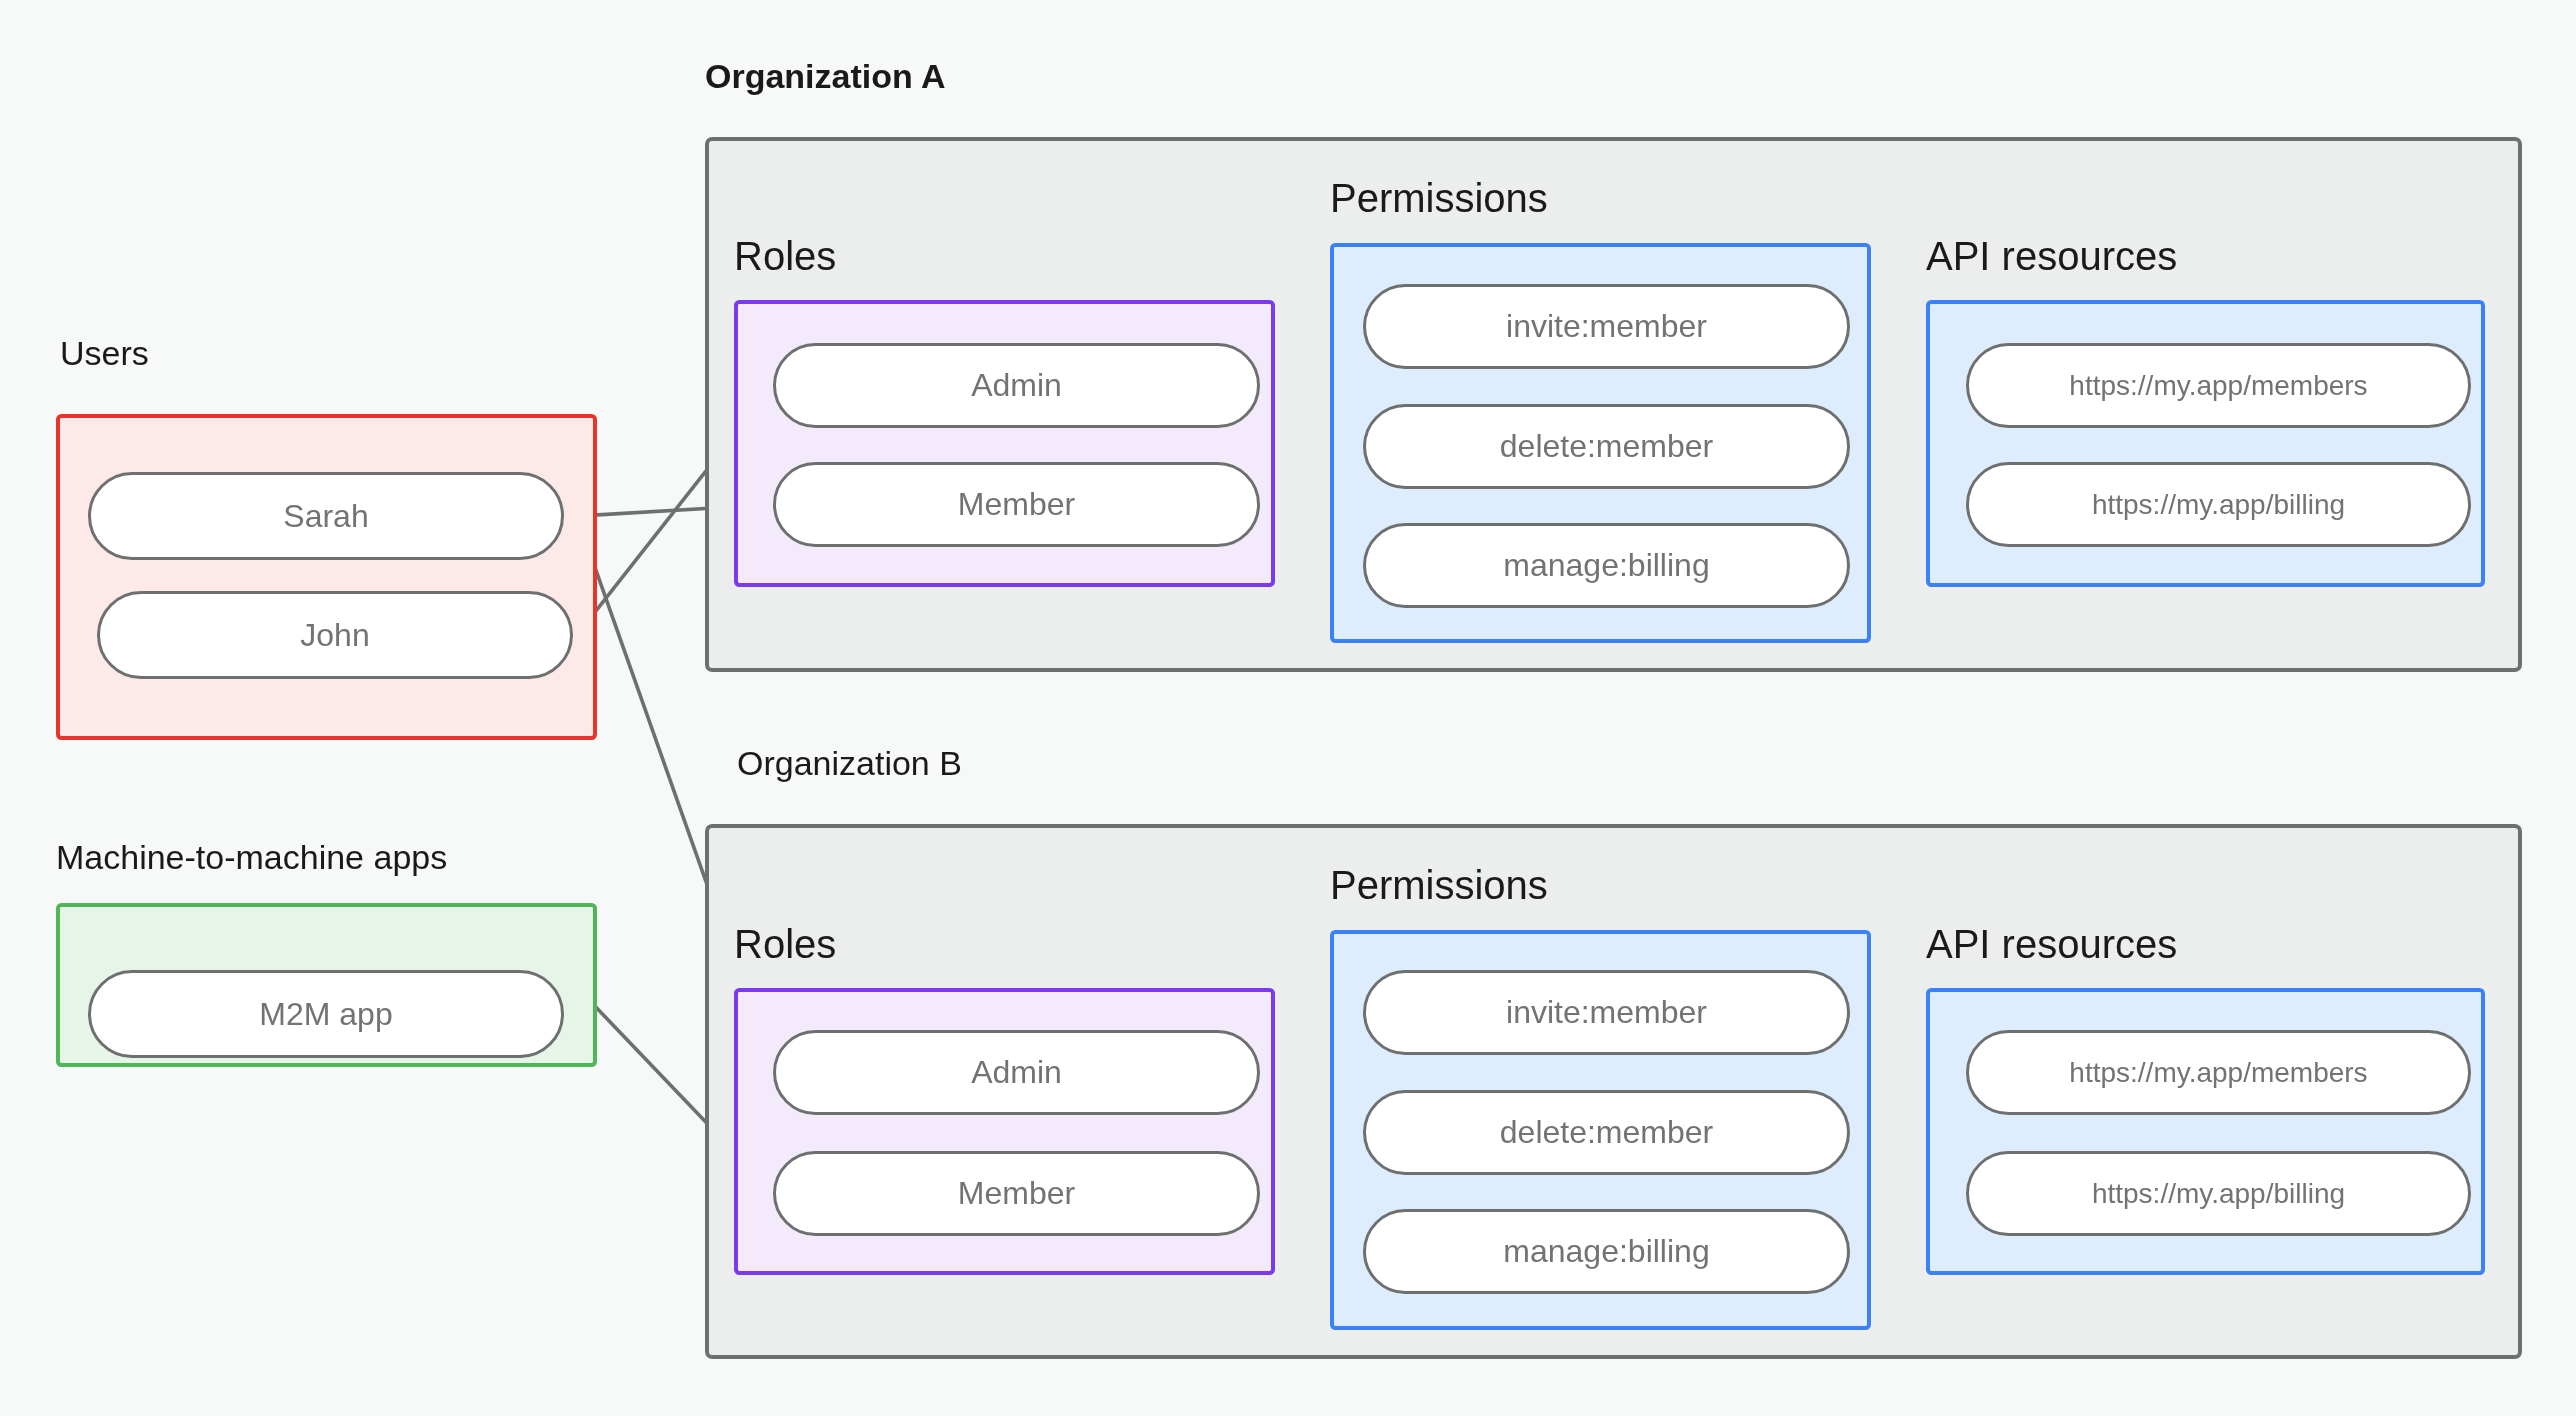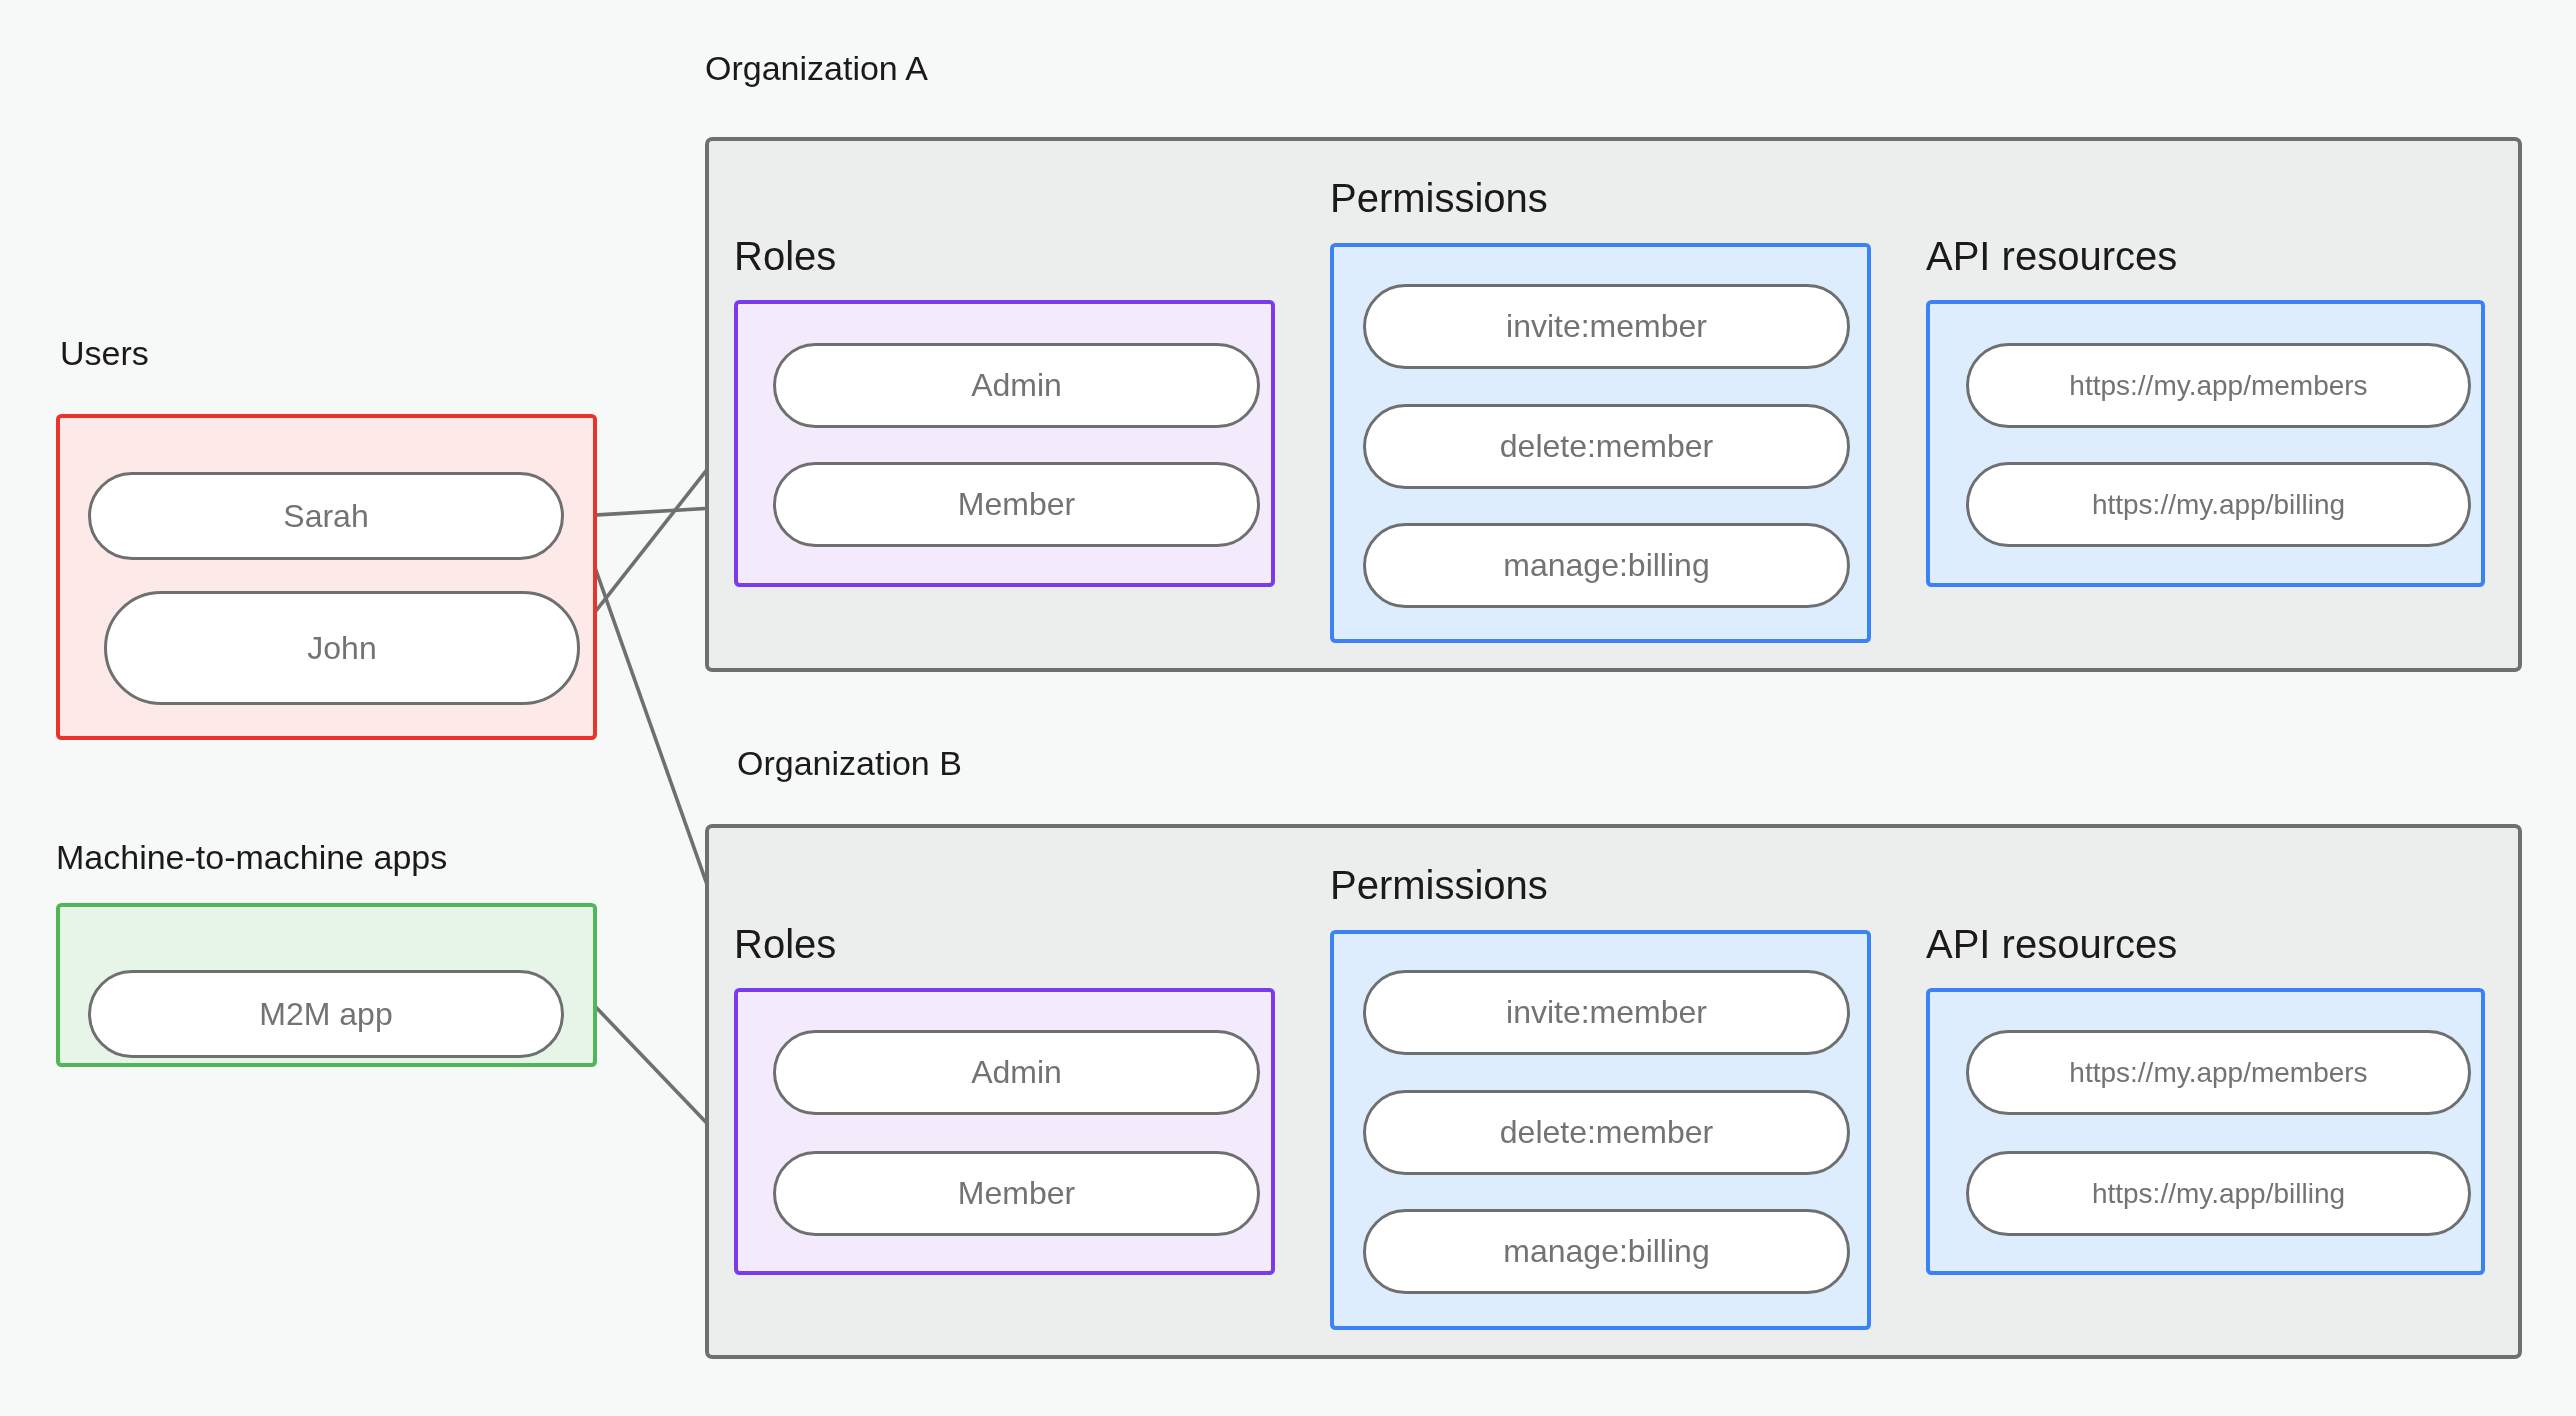--- a/index.html
+++ b/index.html
@@ -154,29 +154,29 @@
       <circle cx="2182" cy="1324" r="11"></circle>
     </g>
   </svg>
 
   <div class="group-label" style="left:60px; top:336px;">Users</div>
 
   <div class="box box-users" style="left:56px; top:414px; width:541px; height:326px;"></div>
 
   <div class="pill" style="left:88px; top:472px; width:476px; height:88px;">Sarah</div>
 
-  <div class="pill" style="left:104px; top:591px; width:476px; height:114px;">John</div>
+  <div class="pill" style="left:97px; top:591px; width:476px; height:88px;">John</div>
 
   <div class="group-label" style="left:56px; top:840px;">Machine-to-machine apps</div>
 
   <div class="box box-m2m" style="left:56px; top:903px; width:541px; height:164px;"></div>
 
   <div class="pill" style="left:88px; top:943px; width:476px; height:88px;margin-top:27px;">M2M app</div>
 
-  <div class="group-label" style="left:705px; top:51px;">Organization A</div>
+  <div class="group-label" style="left:705px; top:59px;font-weight:bold;">Organization A</div>
 
   <div class="box box-org" style="left:705px; top:137px; width:1817px; height:535px;"></div>
 
   <div class="sub-label" style="left:734px; top:236px;">Roles</div>
   <div class="box box-roles" style="left:734px; top:300px; width:541px; height:287px;"></div>
   <div class="pill" style="left:773px; top:343px; width:487px; height:85px;">Admin</div>
   <div class="pill" style="left:773px; top:462px; width:487px; height:85px;">Member</div>
 
   <div class="sub-label" style="left:1330px; top:178px;">Permissions</div>
   <div class="box box-perms" style="left:1330px; top:243px; width:541px; height:400px;"></div>

